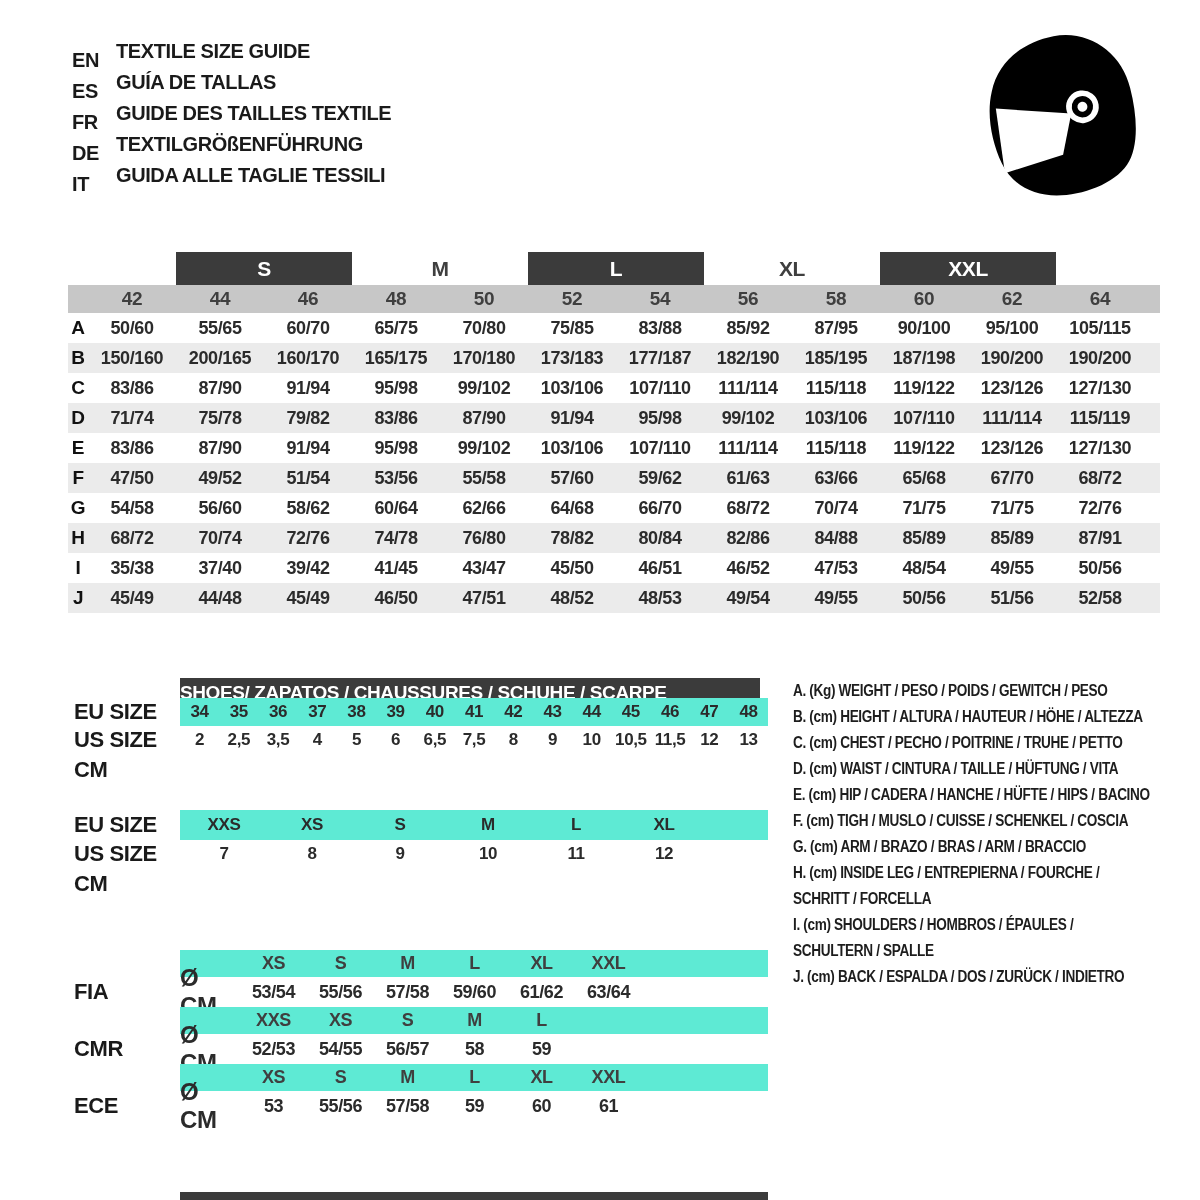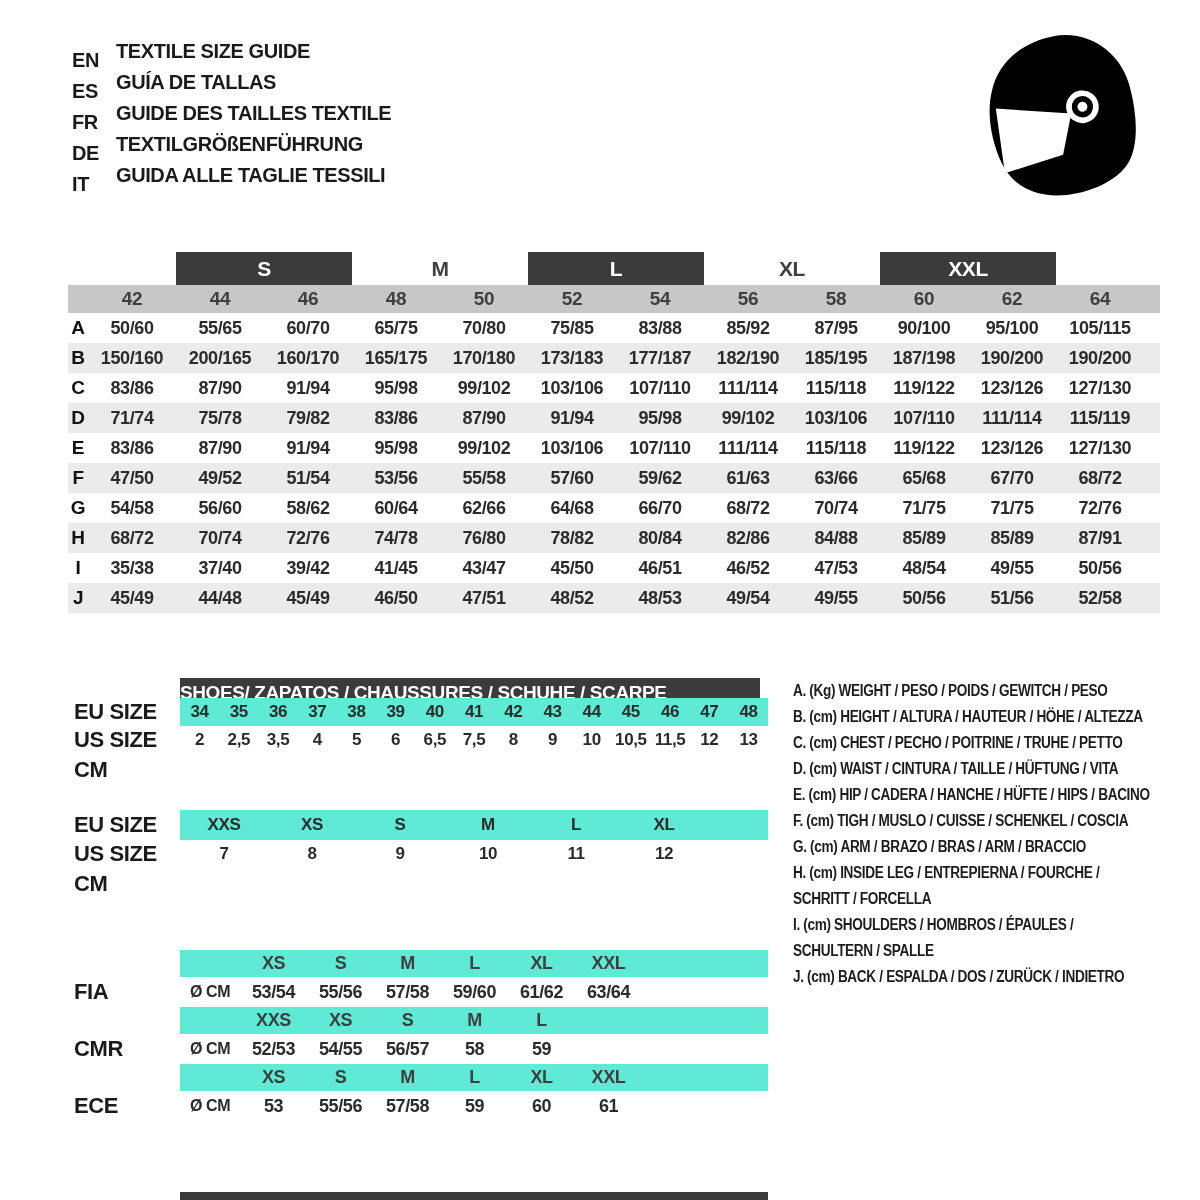--- a/index.html
+++ b/index.html
@@ -33,21 +33,21 @@
   .section{position:absolute;left:68px;}
   .secbar{margin-left:112px;width:580px;height:20px;background:#3b3b3b;color:#fff;
     font-size:19px;line-height:30px;}
   .srow{display:flex;align-items:center;}
   .rlabel{width:112px;flex:none;font-size:22px;color:#1a1a1a;padding-left:6px;box-sizing:border-box;}
   .strip{width:588px;flex:none;display:flex;align-items:center;height:100%;}
   .strip.striped{background:#5eead4;}
   .h28{height:28px;} .h30{height:30px;} .h27{height:27px;} .h32{height:32px;}
   .cellflex{flex:1;text-align:center;font-size:17px;}
   .w88{width:88px;flex:none;text-align:center;font-size:17px;}
-  .w60{width:60px;flex:none;text-align:center;font-size:16px;}
+  .w60{width:60px;flex:none;font-size:24px;}
   .w67{width:67px;flex:none;text-align:center;font-size:18px;}
   .sizetxt{color:#3f3f3f;}
   
   .legend{position:absolute;left:793px;top:678px;width:470px;transform:scaleX(0.85);transform-origin:left top;}
   .legend-item{font-size:16px;line-height:26px;color:#1d1d1d;white-space:pre-line;}
   
   .bottom-cut{position:absolute;left:180px;top:1192px;width:588px;height:8px;background:#3b3b3b;}
 </style>
 </head>
 <body>

